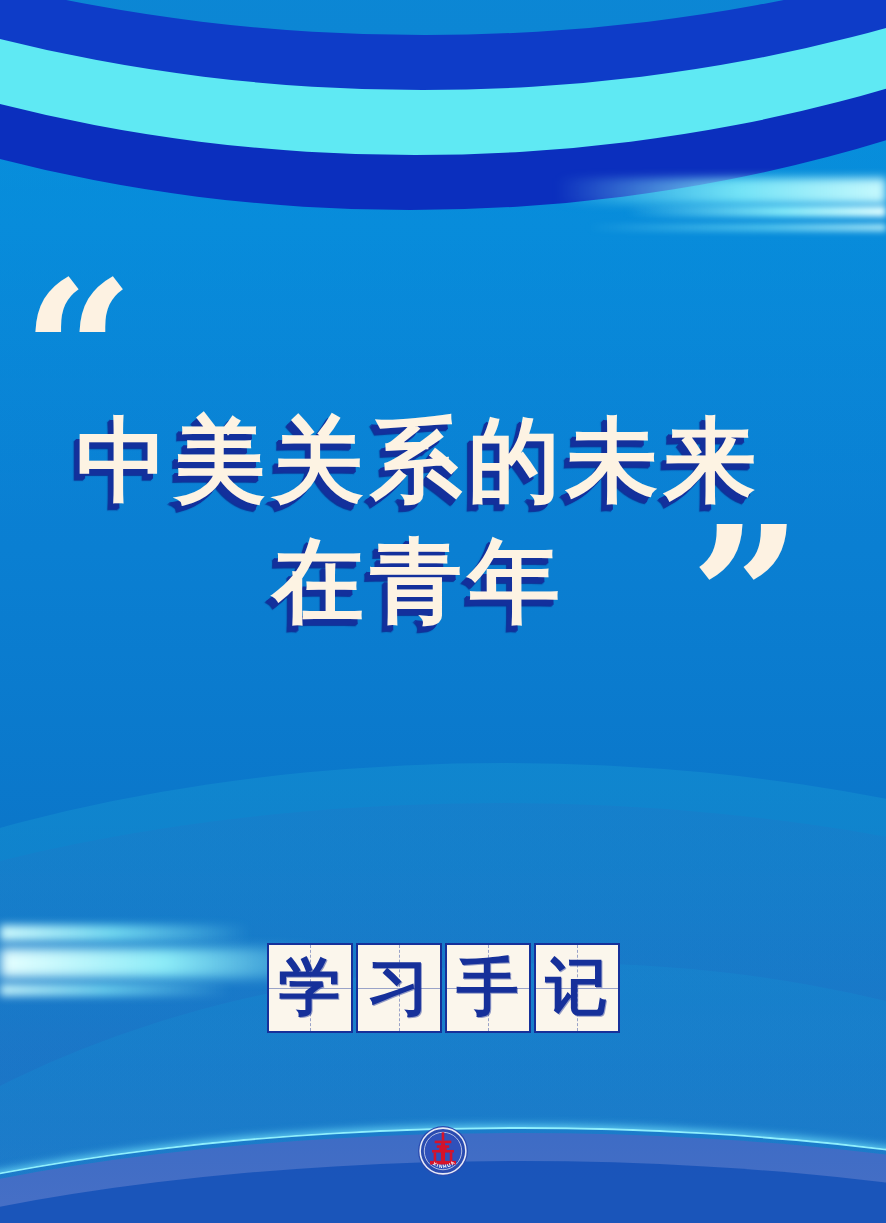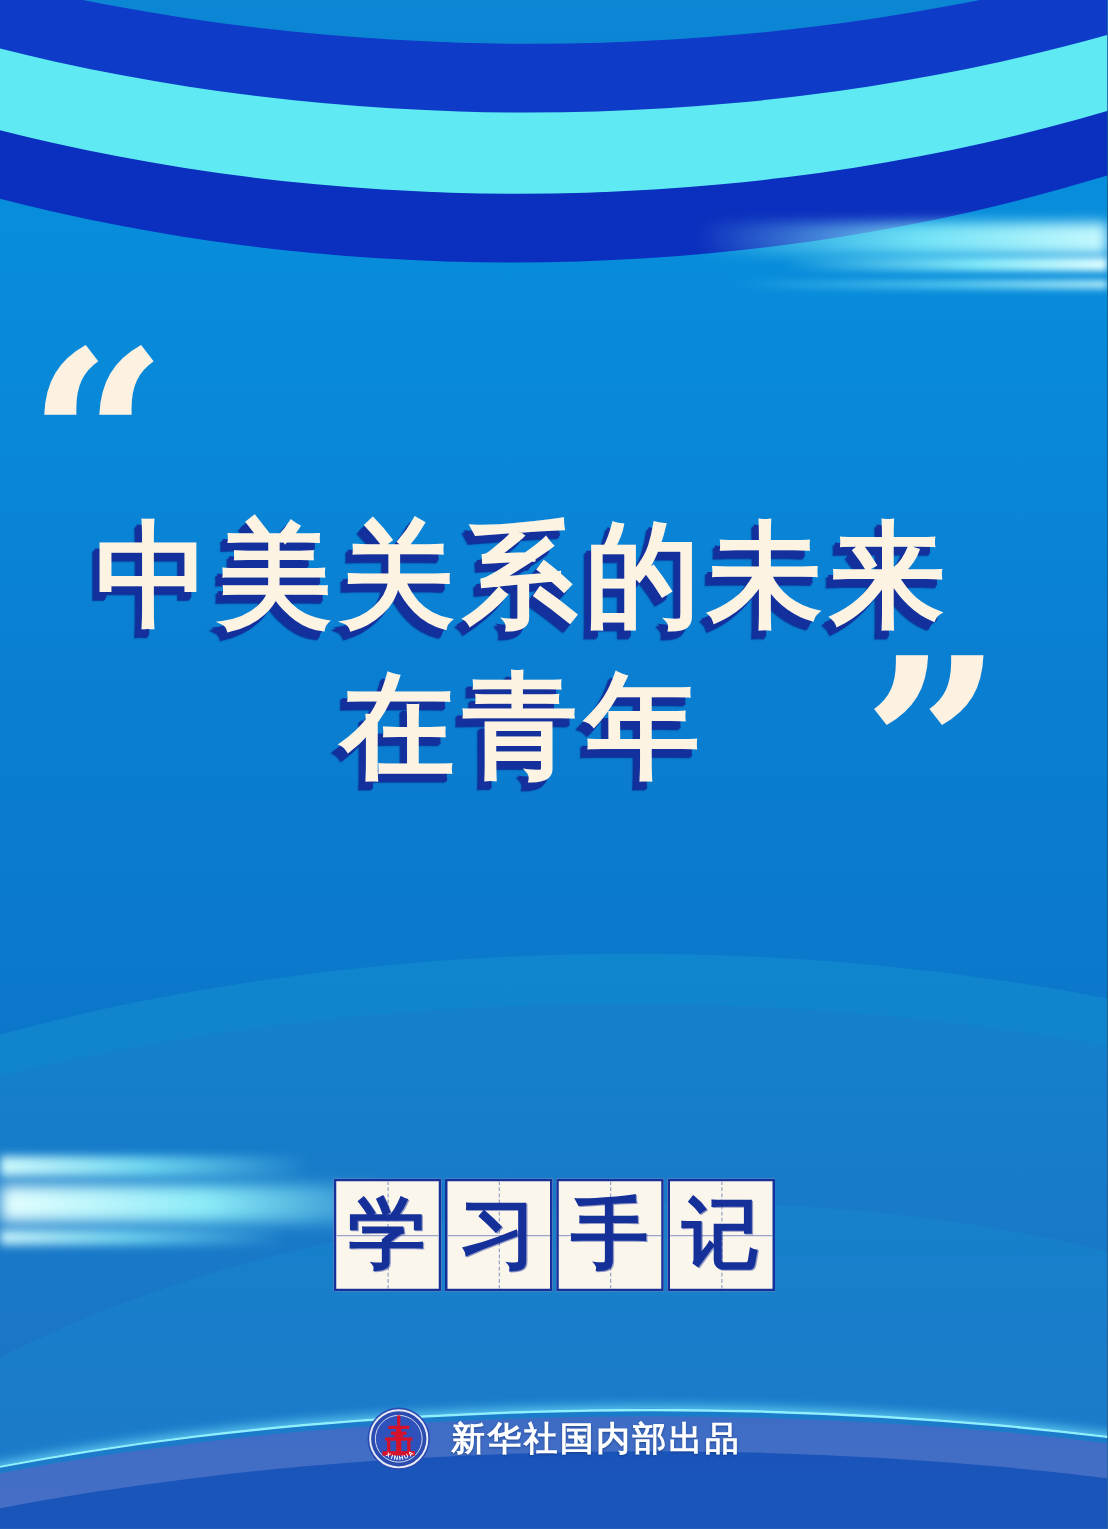--- a/index.html
+++ b/index.html
@@ -373,17 +373,16 @@
           <path d="M43 44 L46 44 L46 48 L43 48 Z"></path>
           <path d="M54 44 L57 44 L57 48 L54 48 Z"></path>
         </g>
 
         <path id="xinhua-arc" d="M20 62 A32 32 0 0 0 80 62" fill="none"></path>
         <text font-family="'Liberation Sans', sans-serif" font-size="9.5" font-weight="700" fill="#ffffff" letter-spacing="2.2">
           <textPath href="#xinhua-arc" startOffset="22%">XINHUA</textPath>
         </text>
       </svg>
 
-      <div id="footer-text">新华社国内部出品</div>
     </div>
 
   </div>
 </div>
 
 </body></html>

